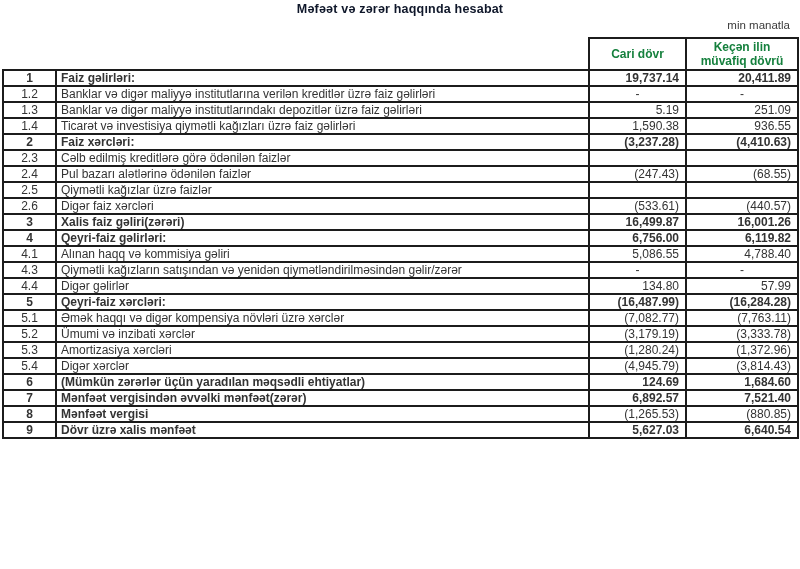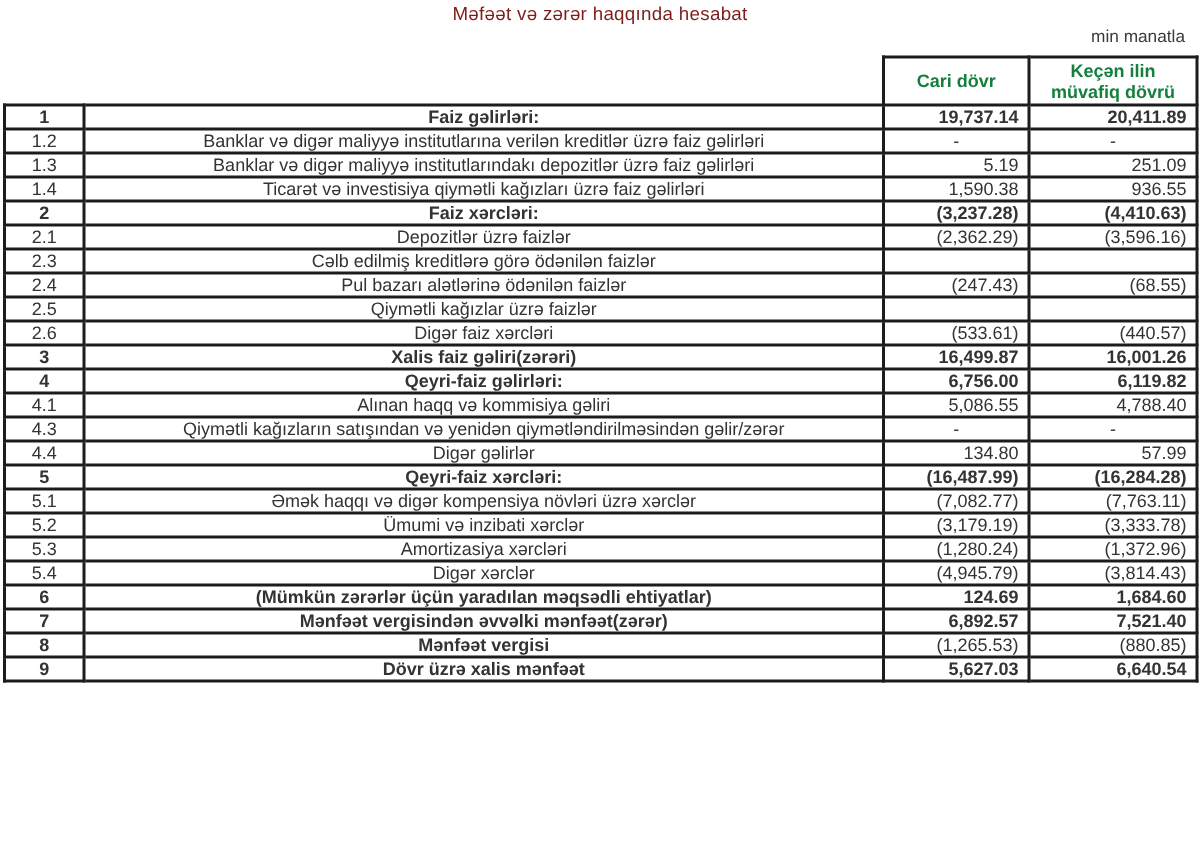--- a/index.html
+++ b/index.html
@@ -7,21 +7,21 @@
   body {
     width: 800px; height: 569px;
     position: relative;
     font-family: "Liberation Sans", "DejaVu Sans", sans-serif;
     color: #2e2e2e;
     overflow: hidden;
   }
   .title {
     position: absolute; top: 2px; left: 0; width: 100%;
     text-align: center;
-    font-size: 12.5px; font-weight: normal; color: #7f1d1d;
+    font-size: 12.5px; font-weight: bold; color: #0f172a;
     letter-spacing: 0.2px;
   }
   .unit-note {
     position: absolute; top: 19px; right: 10px;
     font-size: 11.5px; color: #3a3a3a;
   }
   table.report {
     position: absolute; top: 37px; left: 2px;
     border-collapse: collapse;
     table-layout: fixed;
@@ -41,21 +41,21 @@
   
   tbody td {
     border: 2px solid #1c1c1c;
     height: 15.7px;
     vertical-align: middle;
     white-space: nowrap;
     overflow: hidden;
     color: #333333;
   }
   td.no { text-align: center; padding: 0 2px; }
-  td.label { text-align: center; padding: 0 4px; }
+  td.label { text-align: left; padding: 0 4px; }
   td.val { text-align: right; padding: 0 6px; }
   td.val.dash { text-align: center; padding: 0 2px; }
   .b { font-weight: bold; }
 </style>
 </head>
 <body>
 
 <div class="title">Məfəət və zərər haqqında hesabat</div>
 <div class="unit-note">min manatla</div>
 
@@ -98,26 +98,20 @@
         <td class="val">1,590.38</td>
         <td class="val">936.55</td>
       </tr>
       <tr>
         <td class="no b">2</td>
         <td class="label b">Faiz xərcləri:</td>
         <td class="val b">(3,237.28)</td>
         <td class="val b">(4,410.63)</td>
       </tr>
       <tr>
-        <td class="no">2.1</td>
-        <td class="label">Depozitlər üzrə faizlər</td>
-        <td class="val">(2,362.29)</td>
-        <td class="val">(3,596.16)</td>
-      </tr>
-      <tr>
         <td class="no">2.3</td>
         <td class="label">Cəlb edilmiş kreditlərə görə ödənilən faizlər</td>
         <td class="val"></td>
         <td class="val"></td>
       </tr>
       <tr>
         <td class="no">2.4</td>
         <td class="label">Pul bazarı alətlərinə ödənilən faizlər</td>
         <td class="val">(247.43)</td>
         <td class="val">(68.55)</td>

